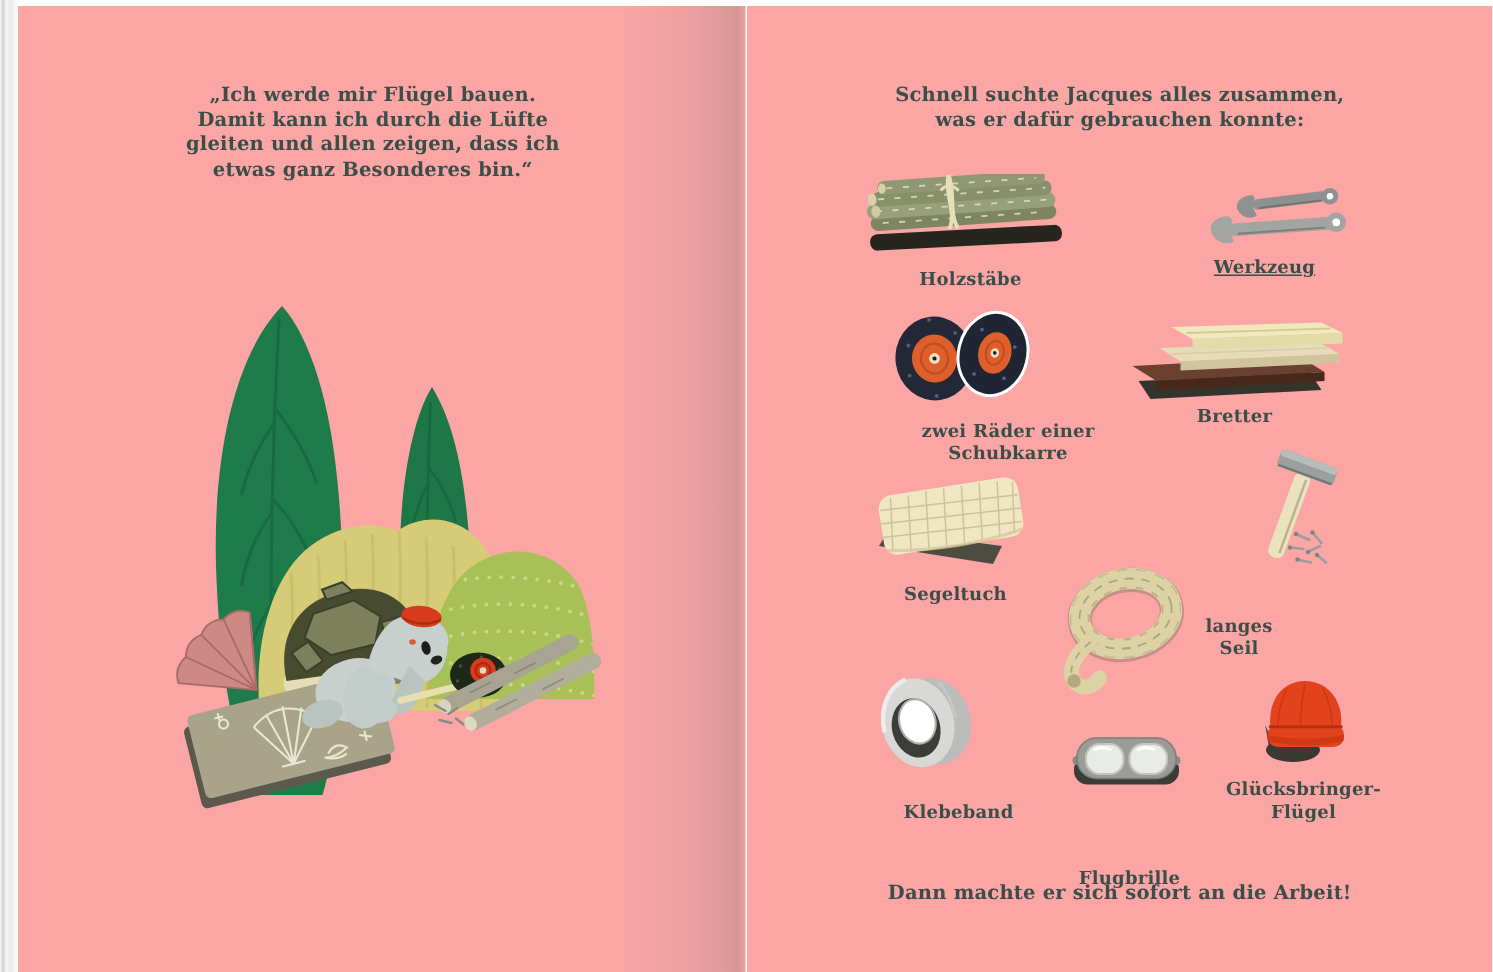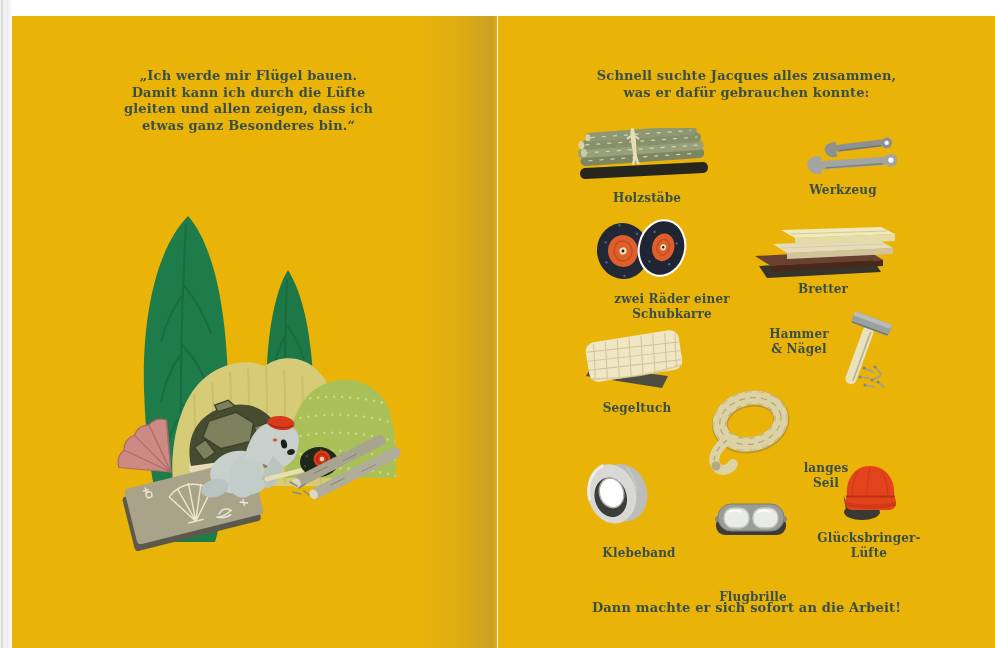--- a/index.html
+++ b/index.html
@@ -2,21 +2,21 @@
 <html><head>
 <meta charset="utf-8">
 <style>
   html,body{margin:0;padding:0;}
   body{
     width:995px;height:648px;position:relative;background:#ffffff;
     font-family:"DejaVu Serif","Liberation Serif",serif;
     color:#3a4f49;overflow:hidden;
   }
   .spread{position:absolute;inset:0;}
-  .page{position:absolute;top:16px;bottom:0;background:#eab308;}
+  .page{position:absolute;top:4px;bottom:0;background:#fca5a5;}
   .page-left{left:0;width:497px;}
   .page-right{left:498px;width:497px;}
   .left-edge{position:absolute;left:0;top:0;bottom:0;width:12px;
     background:linear-gradient(to right,#fdfdfd 0px,#cfcfcf 2px,#f6f6f6 4px,#ebebeb 7px,#ffffff 12px);}
   .gutter{position:absolute;right:0;top:0;bottom:0;width:82px;
     background:linear-gradient(to right,rgba(110,110,110,0) 0%,rgba(110,110,110,0.10) 55%,rgba(110,110,110,0.26) 94%,rgba(110,110,110,0.10) 100%);}
   .txt{white-space:pre-line;text-align:center;font-weight:600;letter-spacing:.15px;}
   .lead{position:absolute;left:0;width:100%;font-size:13px;line-height:16.5px;}
   .caption{position:absolute;font-size:12px;line-height:14.5px;white-space:pre-line;text-align:center;font-weight:600;letter-spacing:.15px;}
   .icon{position:absolute;}
@@ -217,21 +217,21 @@
         <line x1="36" y1="12" x2="78" y2="12" stroke="#6f7270" stroke-width="1.2"></line>
       </g>
       <g transform="rotate(-4 48 28)" fill="#a2a5a2">
         <path d="M17,18 C8,17 2,23 5,29 C7,35 14,37 19,35 L17,28 L19,21 Z"></path>
         <rect x="16" y="23" width="70" height="8.5" rx="4"></rect>
         <circle cx="88" cy="27" r="6.5"></circle>
         <circle cx="88" cy="27" r="2.6" fill="#ffffff"></circle>
         <line x1="22" y1="30" x2="80" y2="30" stroke="#7c7f7c" stroke-width="1.3"></line>
       </g>
     </svg>
-    <div class="caption" style="left:290px;top:167px;width:110px;">Werkzeug</div>
+    <div class="caption" style="left:290px;top:167px;width:110px;text-decoration:underline;">Werkzeug</div>
 
     <svg class="icon" style="left:97px;top:200px;" width="96" height="68" viewBox="0 0 96 68">
       <g transform="rotate(-8 28 35)">
         <ellipse cx="28" cy="35" rx="26" ry="28" fill="#222836"></ellipse>
         <g fill="#4c5c85">
             <circle cx="12" cy="24" r="1.3"></circle>
             <circle cx="44" cy="20" r="1.3"></circle>
             <circle cx="10" cy="44" r="1.3"></circle>
             <circle cx="46" cy="46" r="1.3"></circle>
             <circle cx="28" cy="9" r="1.3"></circle>
@@ -287,22 +287,20 @@
             <line x1="96" y1="14" x2="92" y2="48"></line>
           <line x1="6" y1="19" x2="98" y2="23"></line>
             <line x1="5" y1="28" x2="99" y2="32"></line>
           <line x1="5" y1="37" x2="98" y2="41"></line>
         </g>
         <path d="M6,46 Q52,54 98,46" stroke="#d8c89b" stroke-width="2" fill="none" opacity=".8"></path>
       </g>
     </svg>
     <div class="caption" style="left:79px;top:385px;width:120px;">Segeltuch</div>
 
-    <div class="caption" style="left:248px;top:311px;width:106px;">Hammer
-&amp; Nägel</div>
     <svg class="icon" style="left:332px;top:296px;" width="64" height="84" viewBox="0 0 64 84">
       <g transform="rotate(20 32 38)">
         <rect x="26" y="14" width="11" height="60" rx="5" fill="#eae2bd"></rect>
         <line x1="34" y1="18" x2="34" y2="70" stroke="#b8b192" stroke-width="1.6"></line>
         <rect x="12" y="4" width="40" height="12" rx="3" fill="#9aa09e"></rect>
         <rect x="12" y="4" width="40" height="4.5" rx="2" fill="#b7bdba"></rect>
         <line x1="13" y1="15" x2="51" y2="15" stroke="#6f7674" stroke-width="1.4"></line>
       </g>
       <g stroke="#999f9d" stroke-width="1.7" stroke-linecap="round">
         <line x1="34" y1="56" x2="43" y2="60"></line>
@@ -327,21 +325,21 @@
         <ellipse cx="48" cy="38" rx="31" ry="23" fill="none" stroke="#6b6550" stroke-width="16" opacity=".35"></ellipse>
         <ellipse cx="48" cy="37" rx="31" ry="23" fill="none" stroke="#dcd2a4" stroke-width="14"></ellipse>
         <ellipse cx="48" cy="37" rx="31" ry="23" fill="none" stroke="#a29878" stroke-width="1.2" stroke-dasharray="6 5" opacity=".8"></ellipse>
         <ellipse cx="48" cy="37" rx="25" ry="17" fill="none" stroke="#b3a884" stroke-width="1.2" stroke-dasharray="5 6" opacity=".8"></ellipse>
         <ellipse cx="48" cy="37" rx="37" ry="29" fill="none" stroke="#b3a884" stroke-width="1" stroke-dasharray="7 6" opacity=".6"></ellipse>
       </g>
       <path d="M24,56 C14,64 8,74 13,82 C17,88 26,87 30,80" fill="none" stroke="#dcd2a4" stroke-width="10" stroke-linecap="round"></path>
       <path d="M24,56 C14,64 8,74 13,82" fill="none" stroke="#a29878" stroke-width="1.2" stroke-dasharray="5 5" opacity=".8"></path>
       <circle cx="13" cy="82" r="4.5" fill="#b4aa82"></circle>
     </svg>
-    <div class="caption" style="left:288px;top:406px;width:80px;margin-top:39px;">langes
+    <div class="caption" style="left:288px;top:406px;width:80px;">langes
 Seil</div>
 
     <svg class="icon" style="left:87px;top:441px;" width="64" height="74" viewBox="0 0 64 74">
       <g transform="rotate(-16 30 37)">
         <ellipse cx="38" cy="38" rx="24" ry="29" fill="#bcbcba"></ellipse>
         <ellipse cx="27" cy="36" rx="24" ry="30" fill="#d8d8d6"></ellipse>
         <ellipse cx="25" cy="39" rx="16" ry="20" fill="#3c3c38"></ellipse>
         <ellipse cx="27" cy="35" rx="12" ry="15" fill="#ffffff" stroke="#b0b0ae" stroke-width="1.4"></ellipse>
         <path d="M27,6 C14,8 5,20 4,36" fill="none" stroke="#eeeeec" stroke-width="3" opacity=".9"></path>
         <path d="M48,14 C52,22 53,30 52,40" fill="none" stroke="#c6c6c4" stroke-width="2" opacity=".9"></path>
@@ -368,19 +366,19 @@
       <g stroke="#c13312" stroke-width="1.1" fill="none" opacity=".65">
         <path d="M18,9 C14,17 12,26 12,34"></path>
         <path d="M30,6 C28,16 27,25 27,34"></path>
         <path d="M42,9 C46,17 48,26 48,34"></path>
       </g>
       <rect x="5" y="33" width="51" height="15" rx="7" fill="#e2431c"></rect>
       <line x1="6" y1="34.5" x2="55" y2="34.5" stroke="#b72f10" stroke-width="2"></line>
       <path d="M5,44 q25,6 51,0 l0,-4 q-26,5 -51,0 Z" fill="#b72f10" opacity=".45"></path>
     </svg>
     <div class="caption" style="left:312px;top:515px;width:118px;">Glücksbringer-
-Lüfte</div>
+Flügel</div>
 
     <div class="txt lead" style="top:584px;">Dann machte er sich sofort an die Arbeit!</div>
   </div>
 
   <div class="left-edge"></div>
 </div>
 
 </body></html>

